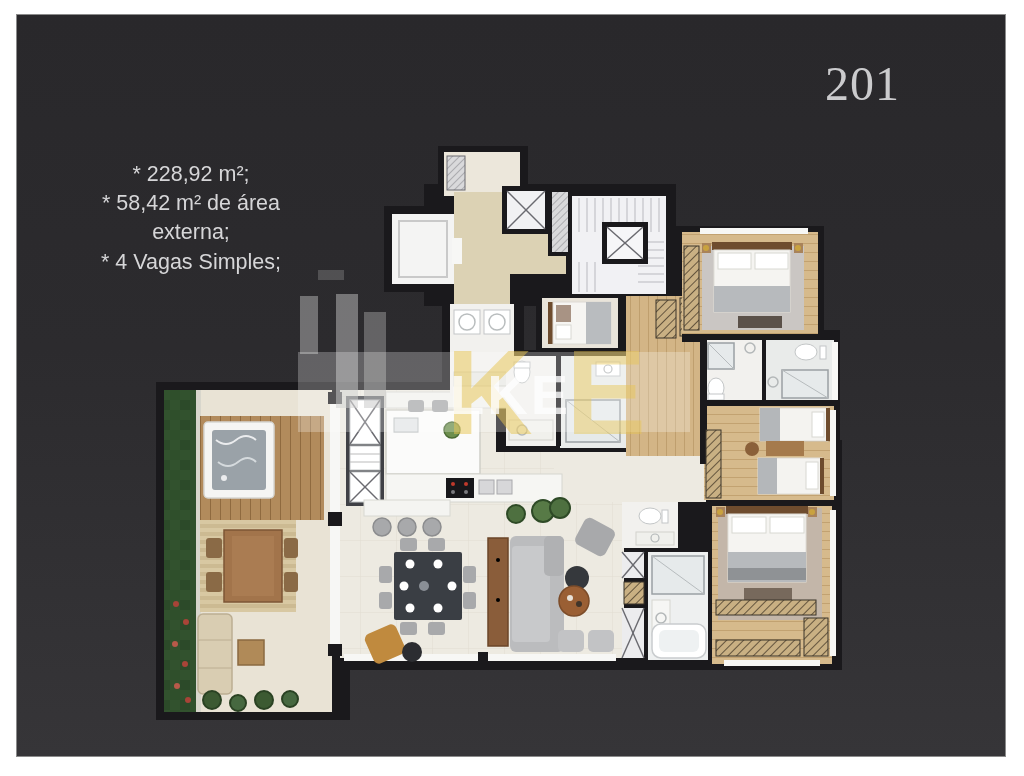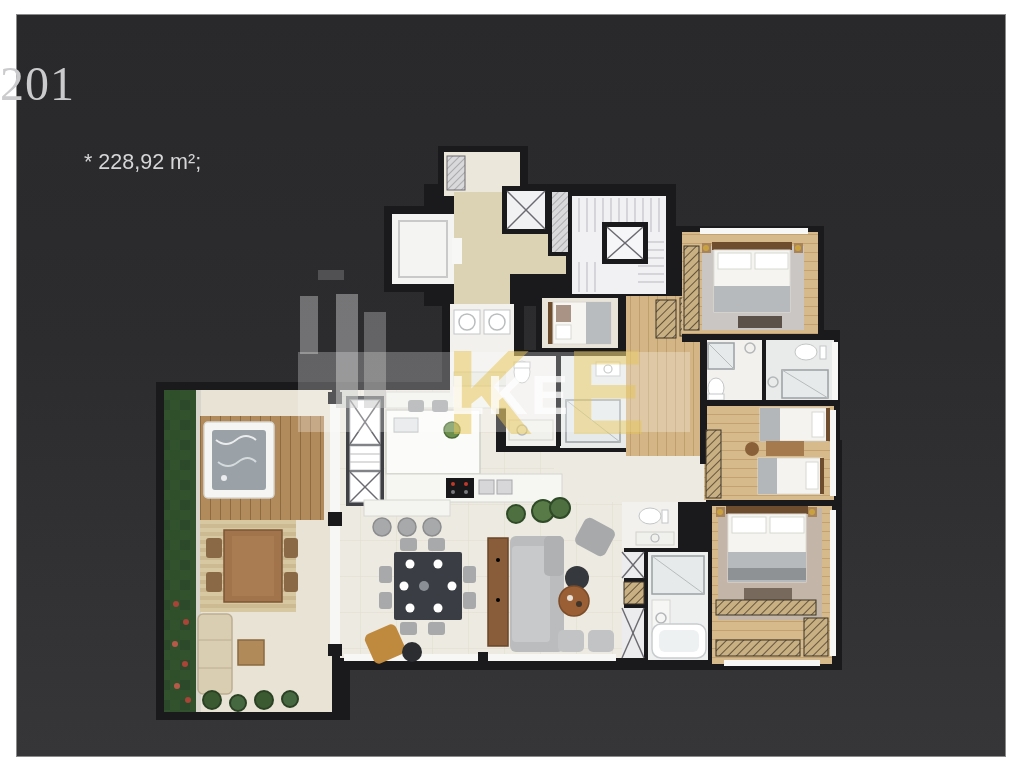--- a/index.html
+++ b/index.html
@@ -1,25 +1,25 @@
 <!DOCTYPE html>
 <html style="--page-bg: #ffffff; --slide-top: #29282b; --slide-bottom: #363538; --title-text: #cbcbcd; --body-text: #d6d6d8; --wall: #1a191c; --hall-beige: #dcd2b4; --tile-cream: #edeae1; --terrace-tile: #e9e3d5; --wood-floor: #d6ba8c; --grass-green: #32522e; --deck-wood: #b28b5c; --sofa-gray: #bbbcbe; --dining-table: #3a3e44; --watermark-yellow: #e8c550;"><head>
 <meta charset="utf-8">
 <style>
   html,body{margin:0;padding:0;width:1024px;height:776px;overflow:hidden;
     background:var(--page-bg,#fff);font-family:"Liberation Sans",sans-serif;}
   .stage{position:relative;width:1024px;height:776px;}
   .slide{position:absolute;left:16px;top:14px;width:990px;height:743px;
     background:linear-gradient(180deg,var(--slide-top,#29282b) 0%,#2c2b2e 45%,var(--slide-bottom,#363538) 100%);
     border:1px solid #8b8b8b;box-sizing:border-box;}
-  .title{position:absolute;left:0;top:56px;width:900px;text-align:left;
+  .title{position:absolute;left:0;top:56px;width:900px;text-align:right;
     font-family:"Liberation Serif",serif;font-size:48px;letter-spacing:1px;
     color:var(--title-text,#cbcbcd);}
-  .specs{position:absolute;left:84px;top:148px;width:214px;
-    font-size:21.5px;line-height:1.36;color:var(--body-text,#d6d6d8);}
+  .specs{position:absolute;left:84px;top:160px;width:214px;
+    font-size:21.5px;line-height:1.36;color:var(--body-text,#d6d6d8);text-align:center;}
   .specs div{margin:0;}
   svg{position:absolute;left:0;top:0;}
   .wl{fill:var(--wall,#1a191c);}
   .hallB{fill:var(--hall-beige,#dcd2b4);}
   .creamT{fill:var(--tile-cream,#edeae1);}
   .terrT{fill:var(--terrace-tile,#e9e3d5);}
   .whiteR{fill:#f2f1ee;}
   .grayR{fill:#e9ebea;}
   .win{fill:#f7f7f5;}
   .fix{fill:#ffffff;stroke:#c3c6c7;stroke-width:1;}
@@ -411,14 +411,16 @@
       <text class="wm-y" x="446" y="434" font-size="120" opacity="0.5">K</text>
       <text class="wm-y" x="566" y="434" font-size="120" opacity="0.45">E</text>
       <text x="450" y="414" font-size="56" font-weight="bold" fill="#ffffff" opacity="0.78" letter-spacing="3" font-family="Liberation Sans, sans-serif">LKE</text>
     </g>
   </svg>
 
   <div class="title">201</div>
 
   <div class="specs">
     <div>* 228,92 m²;</div>
+    <div>* 58,42 m² de área externa;</div>
+    <div>* 4 Vagas Simples;</div>
   </div>
 </div>
 
 </body></html>

